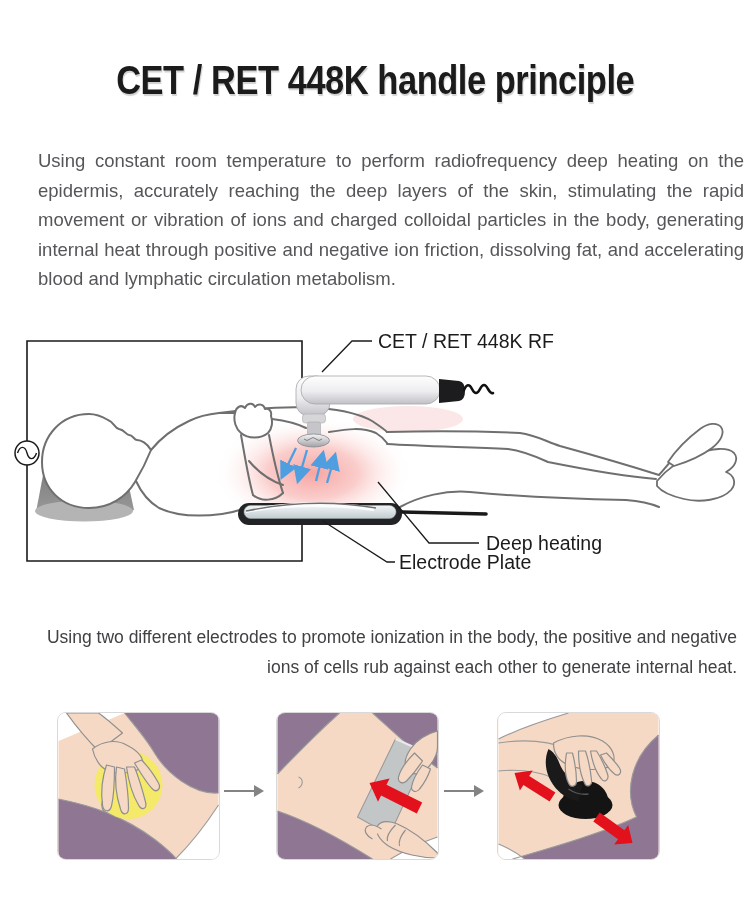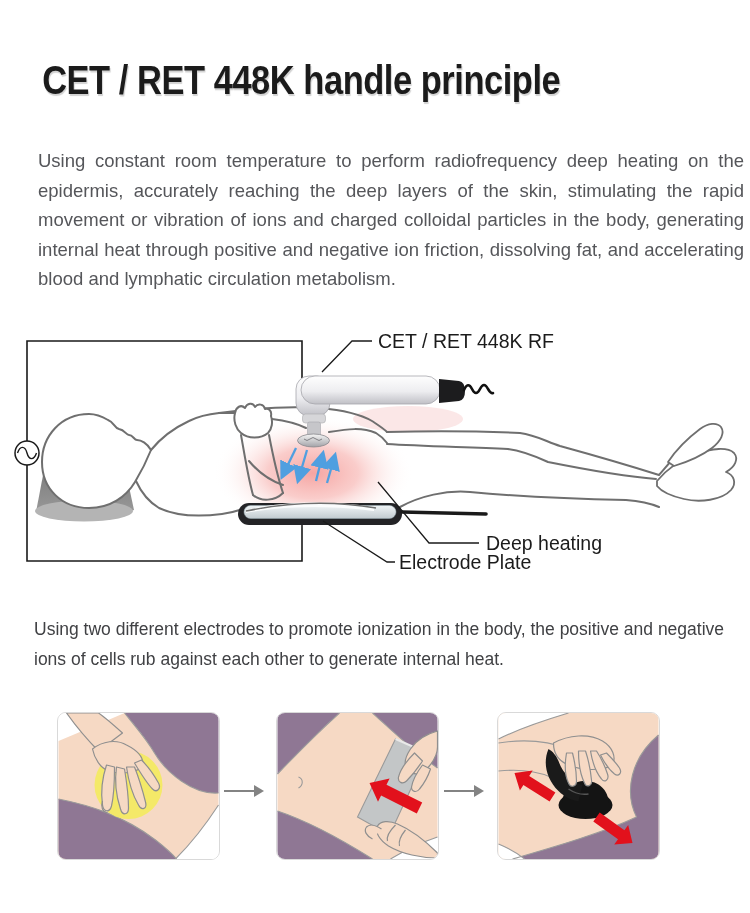--- a/index.html
+++ b/index.html
@@ -1,27 +1,27 @@
 <!DOCTYPE html>
 <html><head>
 <meta charset="utf-8">
 <style>
   html,body{margin:0;padding:0;}
   body{width:750px;height:913px;background:#ffffff;font-family:"Liberation Sans",sans-serif;overflow:hidden;}
   .page{position:relative;width:750px;height:913px;background:#fff;}
-  .title{position:absolute;top:58px;left:0;width:750px;margin:0;text-align:left;
+  .title{position:absolute;top:58px;left:0;width:750px;margin:0;text-align:center;
          font-size:40px;font-weight:bold;color:#1b1b1b;letter-spacing:-0.5px;
          text-shadow:1px 2px 1px rgba(0,0,0,0.18);}
   .title .cond{display:inline-block;transform:scaleX(0.86);transform-origin:center;white-space:nowrap;}
   .intro{position:absolute;top:130px;left:22px;width:706px;margin:16px;
          font-size:18.5px;line-height:29.5px;color:#55565a;text-align:justify;}
   .diagram{position:absolute;top:310px;left:0;}
   .diagram text{font-family:"Liberation Sans",sans-serif;fill:#1b1b1b;font-size:19.5px;}
-  .ionization{position:absolute;top:610px;left:30px;width:695px;margin:4px;
-         font-size:17.5px;line-height:30px;color:#404144;text-align:left;}
+  .ionization{position:absolute;top:610px;left:30px;width:695px;margin:12px;
+         font-size:17.5px;line-height:30px;color:#404144;text-align:right;}
   .steps{position:absolute;top:712px;left:0;width:750px;height:150px;}
   .step-figure{position:absolute;top:0;margin:0;width:161px;height:146px;border:1px solid #d9d9d9;
          border-radius:9px;overflow:hidden;background:#fff;}
   .step-figure svg{display:block;}
   .step1{left:57px;} .step2{left:276px;} .step3{left:497px;}
   .step-arrow{position:absolute;top:70px;width:42px;height:18px;}
   .arrow1{left:223px;} .arrow2{left:443px;}
 </style>
 </head>
 <body>

